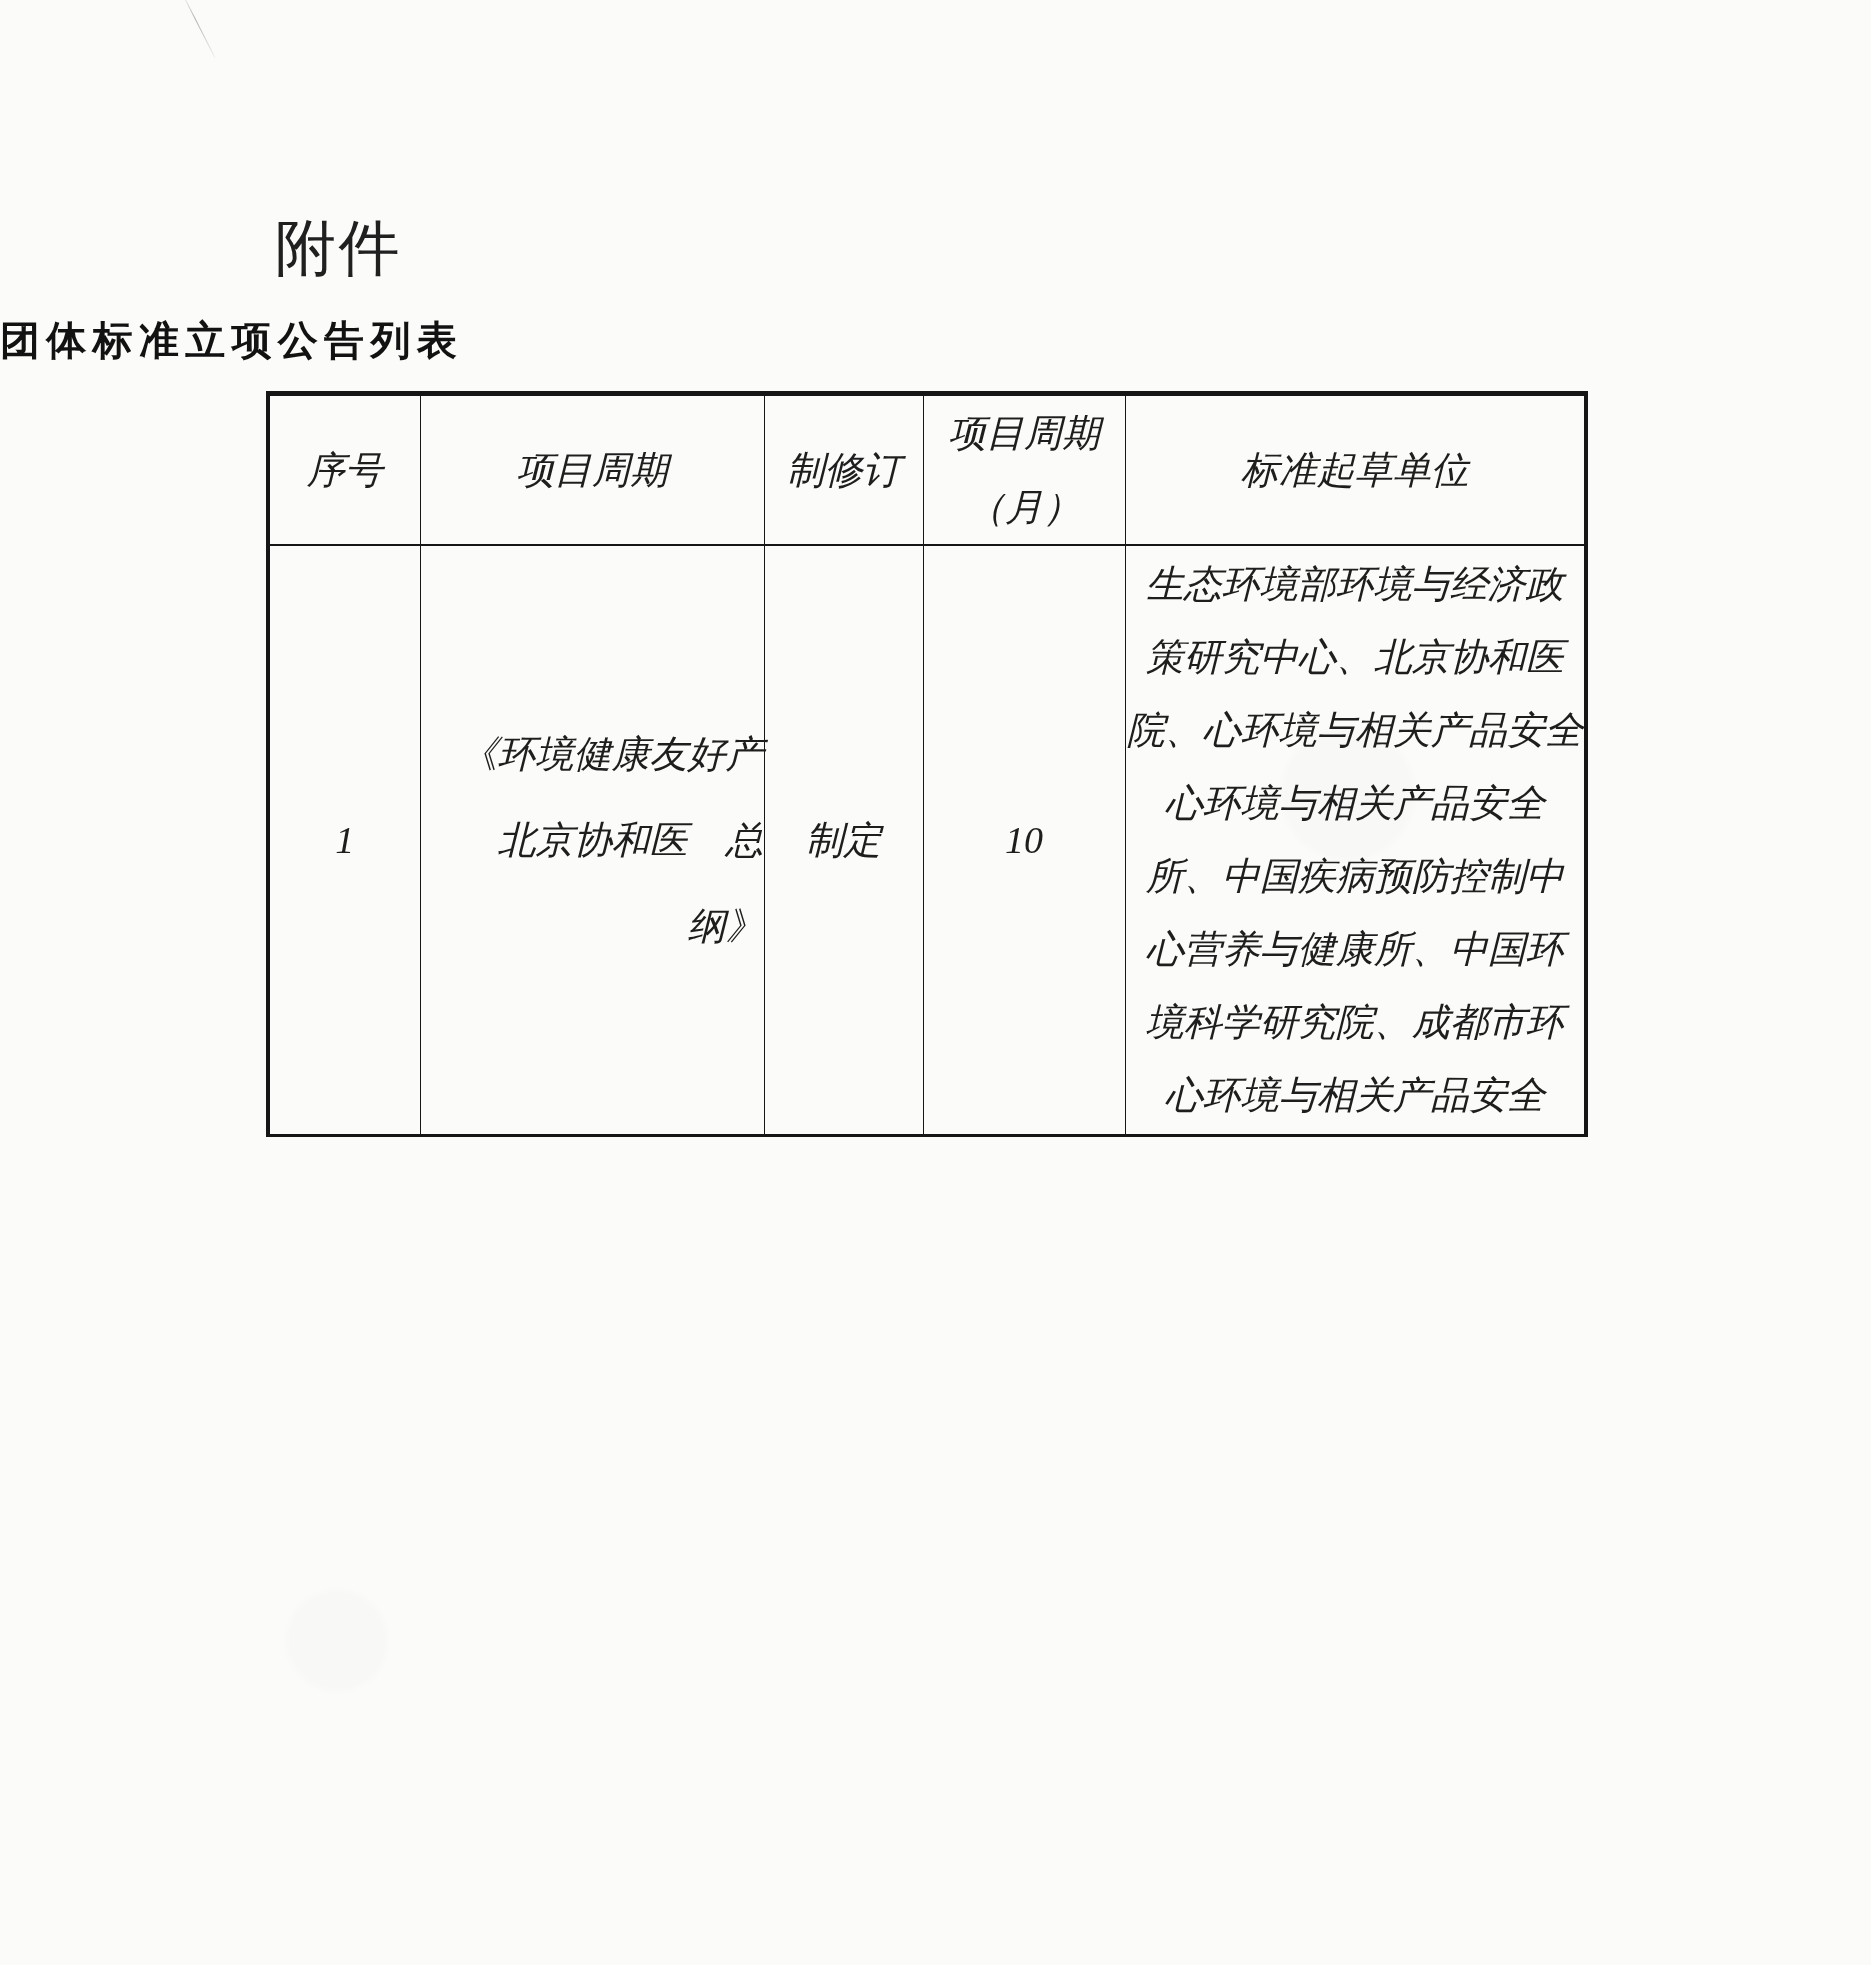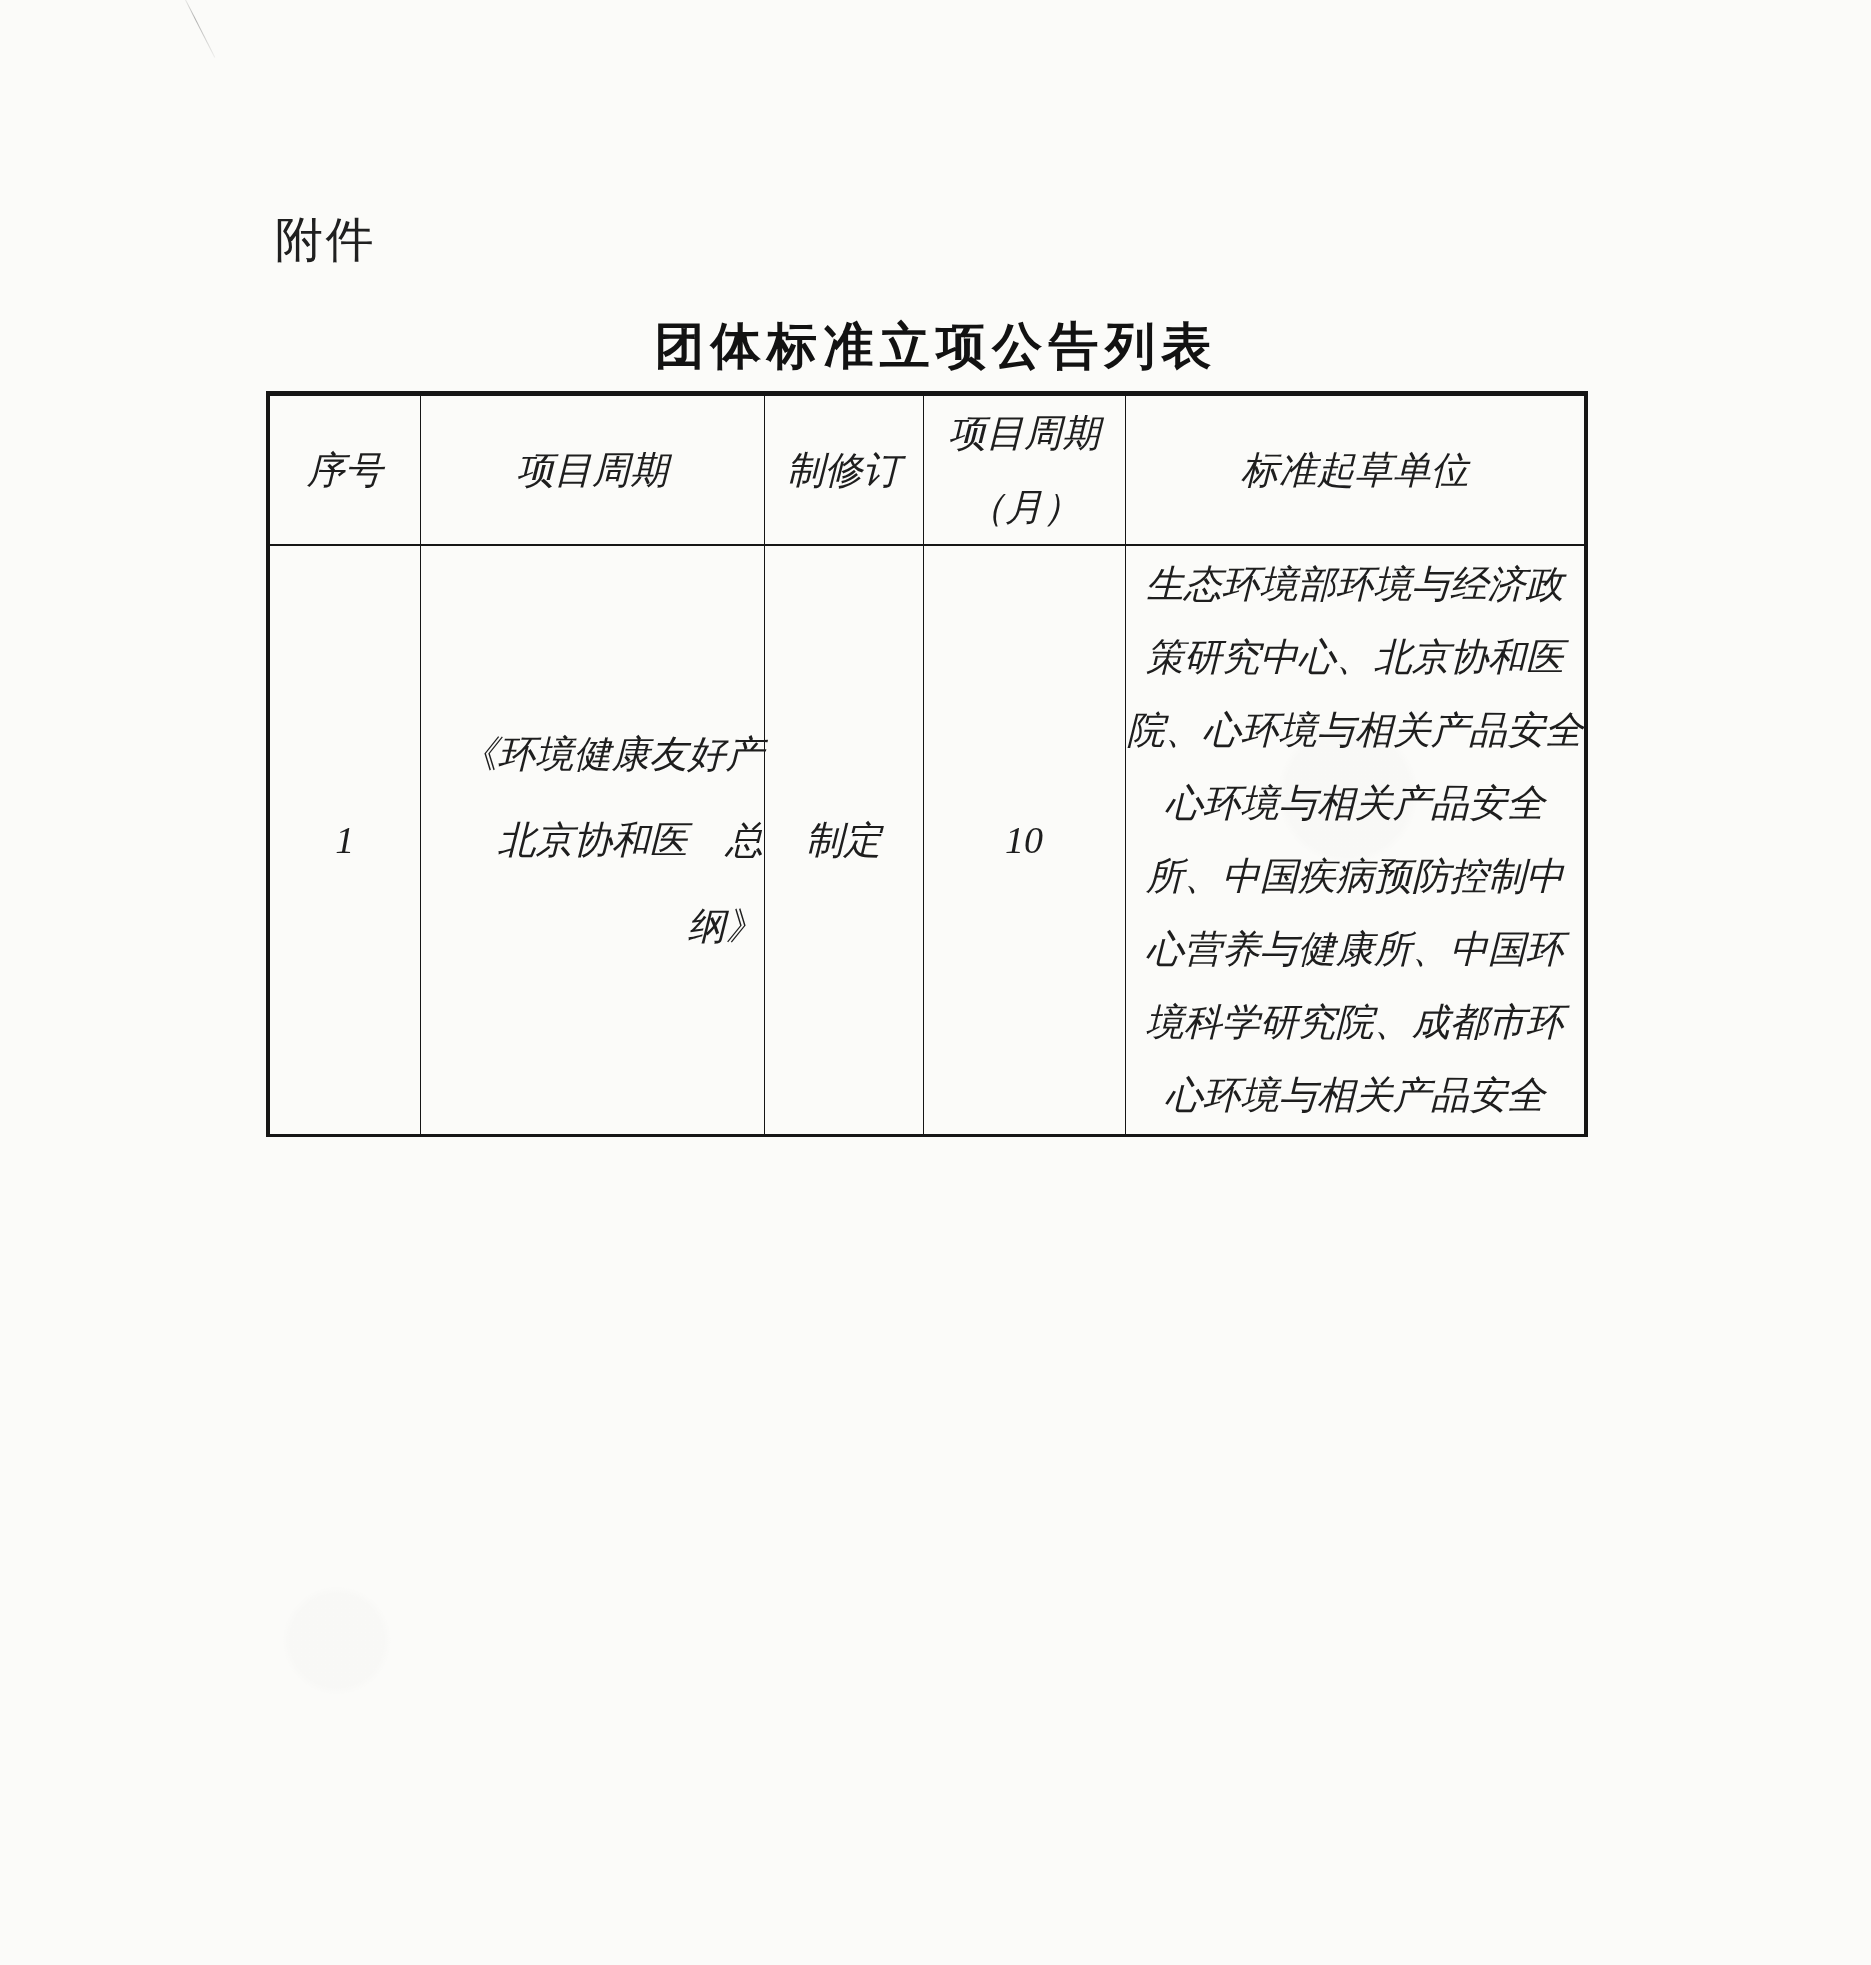--- a/index.html
+++ b/index.html
@@ -36,33 +36,32 @@
       rgba(130,130,130,0.10),
       rgba(115,115,115,0.55) 35%,
       rgba(130,130,130,0.10));
     transform-origin: top left;
     transform: rotate(-27deg);
   }
   .attachment {
     position: absolute;
     left: 275px;
     top: 208px;
-    font-size: 48px;
+    font-size: 61px;
     letter-spacing: 2.4px;
     color: #202020;
   }
   .title {
     position: absolute;
     left: 0;
     top: 313px;
     width: 100%;
-    text-align: center;
     font-family: "Liberation Sans", "DejaVu Sans", sans-serif;
     font-weight: 700;
-    font-size: 50px;
+    font-size: 40px;
     letter-spacing: 6.3px;
     color: #121212;
   }
   table.doc-table {
     position: absolute;
     left: 266px;
     top: 391px;
     width: 1318px;
     height: 746px;
     border-collapse: collapse;

